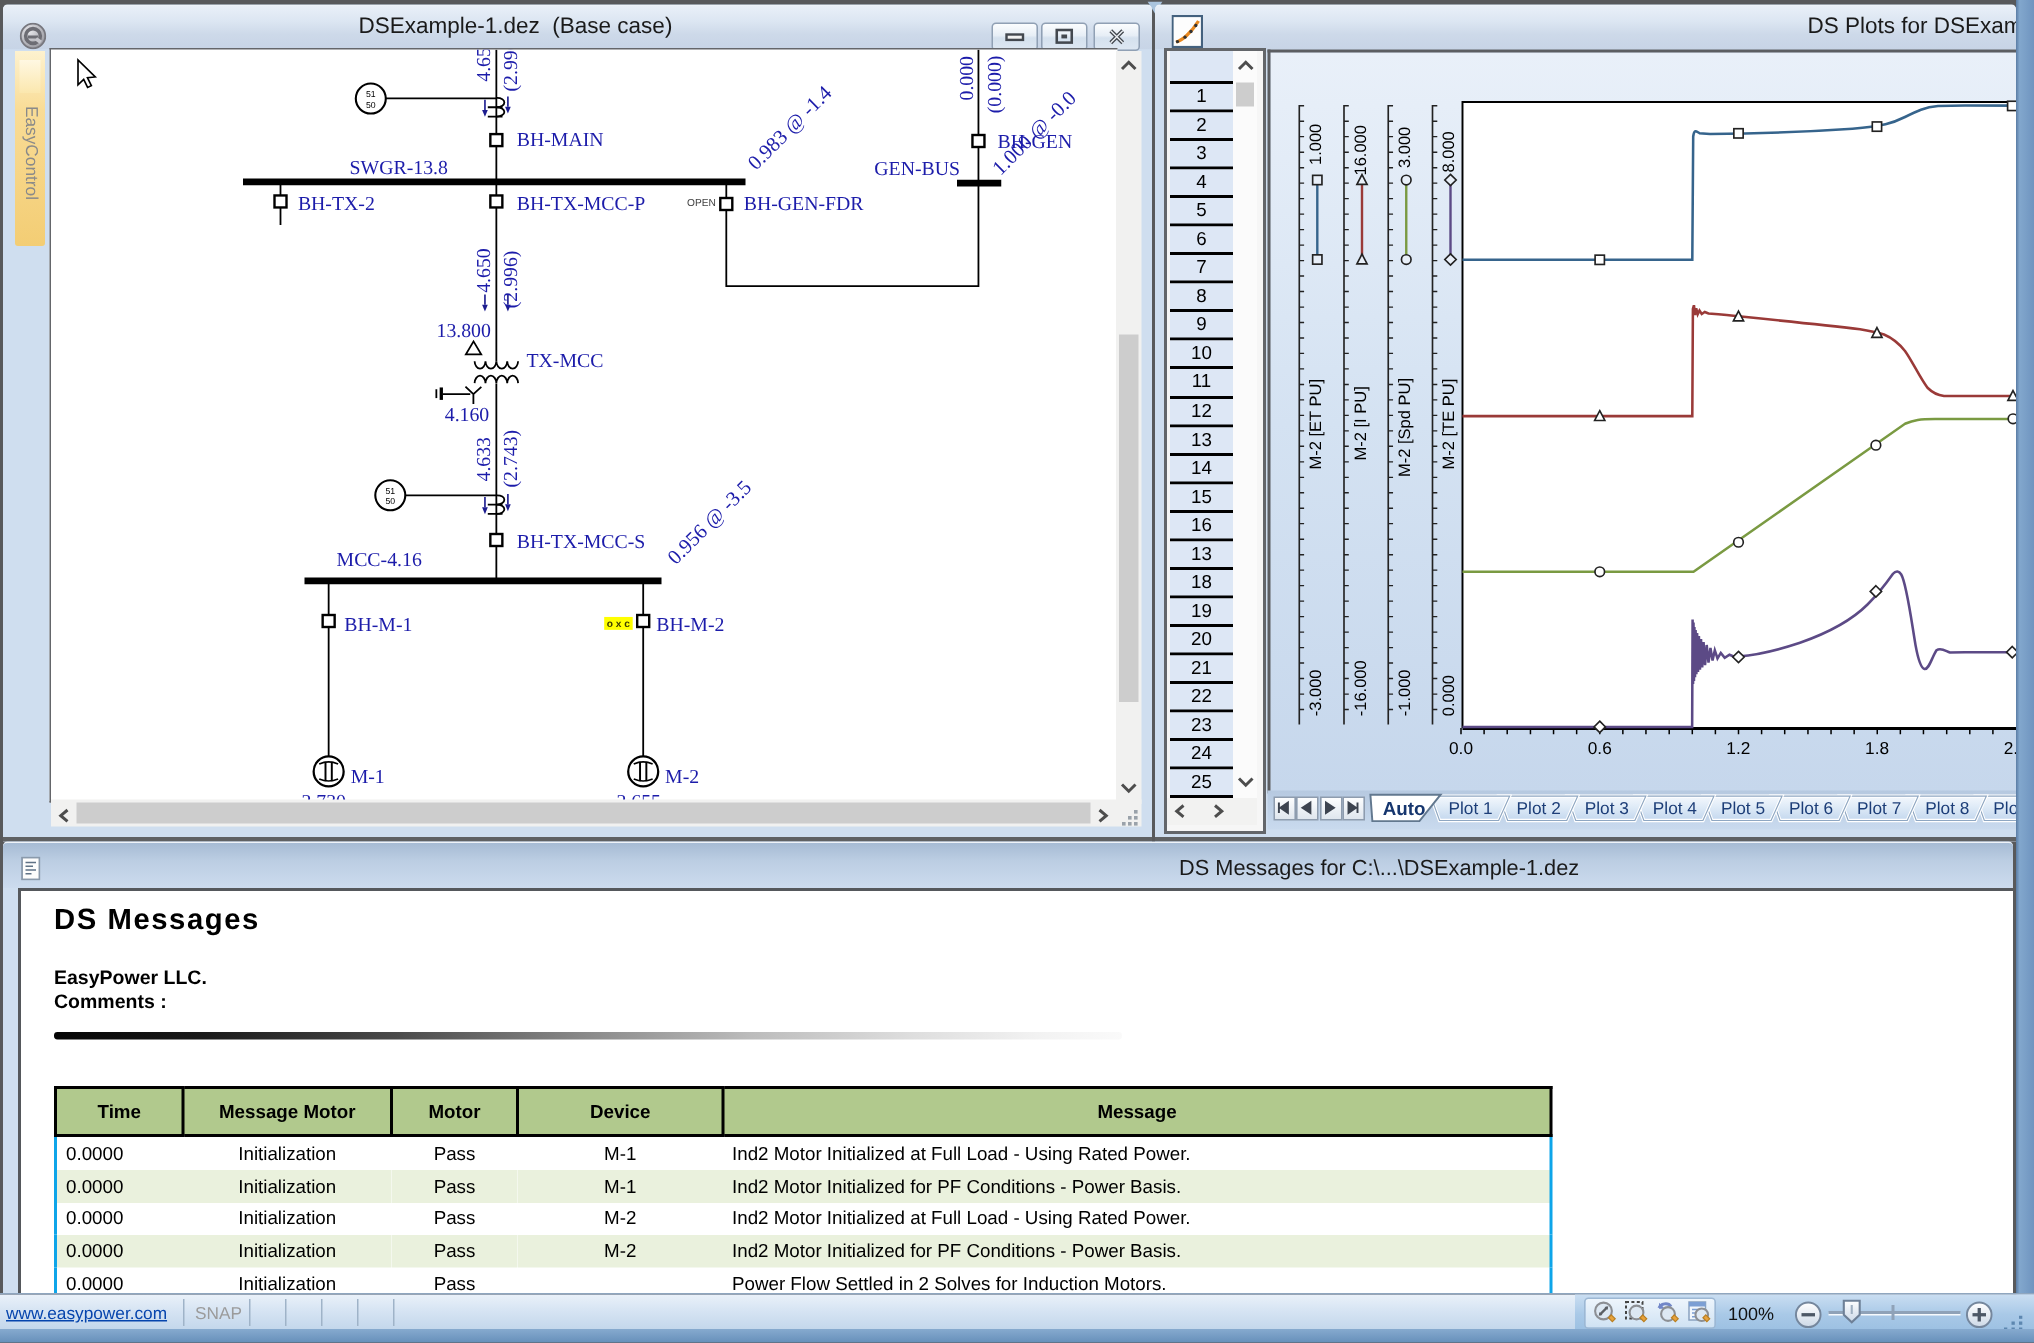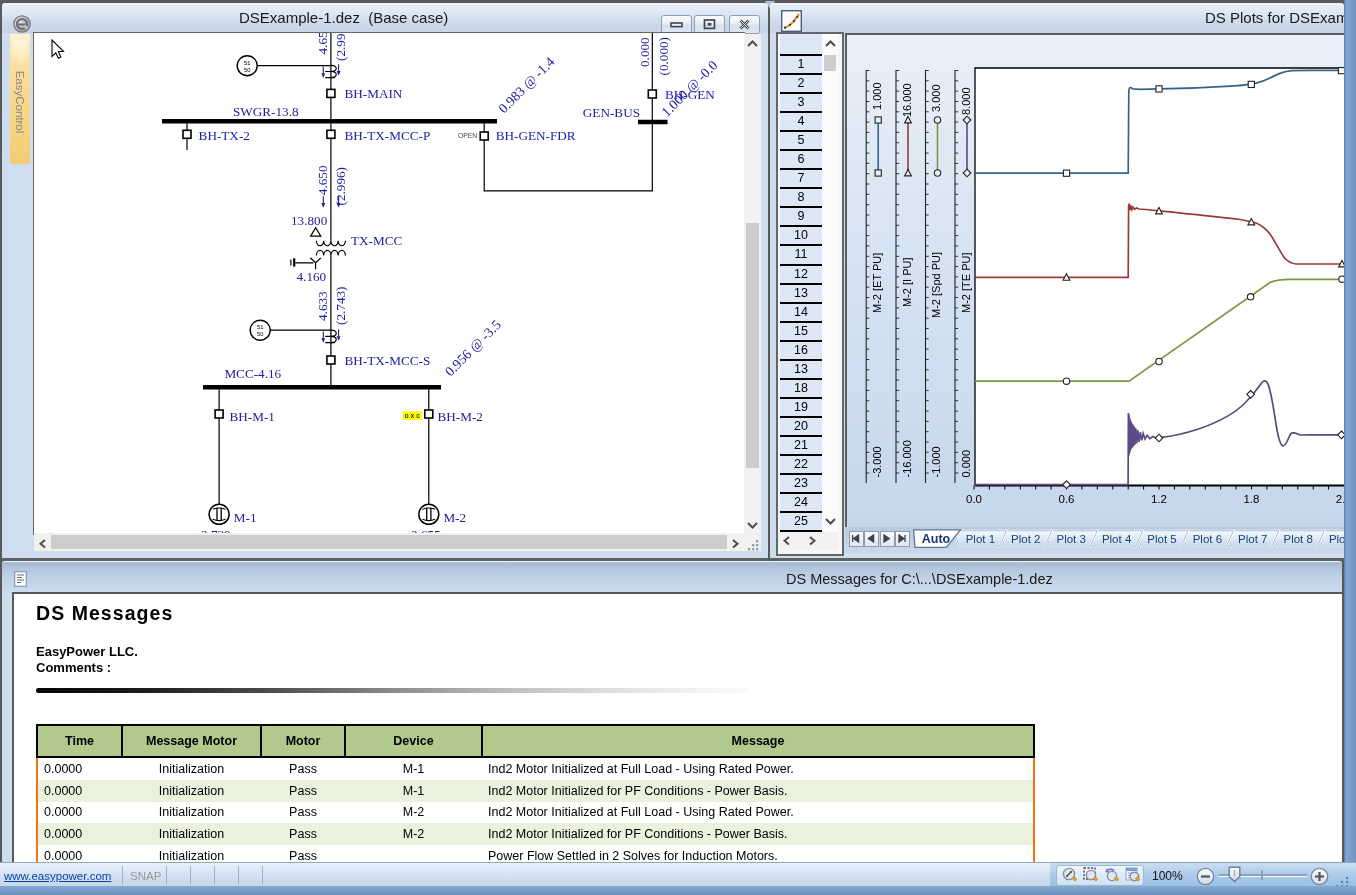--- a/index.html
+++ b/index.html
@@ -379,21 +379,21 @@
     <rect x="0.7" y="0.7" width="11.6" height="14.6" fill="#fdfdfd" stroke="#8a9aac" stroke-width="1.2"></rect>
     <g stroke="#5f7286" stroke-width="1">
           <path d="M3 4 h7 M3 6.5 h5 M3 9 h7 M3 11.5 h4"></path>
         </g>
   </svg>
   <div class="abs" id="msgcontent" style="left:10px;top:31px;width:1330px;height:270px;background:#fff;border-top:2px solid #55585c;border-left:2px solid #55585c;overflow:hidden;">
         <div class="abs" style="left:22px;top:8px;font-size:19.5px;font-weight:bold;letter-spacing:1.05px;color:#000;">DS Messages</div>
         <div class="abs" style="left:22px;top:50px;font-size:13px;font-weight:bold;color:#000;">EasyPower LLC.</div>
         <div class="abs" style="left:22px;top:66px;font-size:13px;font-weight:bold;color:#000;">Comments :</div>
         <div class="abs" style="left:22px;top:94px;width:712px;height:4.6px;border-radius:2.3px;background:linear-gradient(90deg,#050505 0%,#1a1a1a 14%,#4a4a4a 32%,#8a8a8a 50%,#bbb 65%,#ddd 80%,#f2f2f2 92%,#fafafa 100%);"></div>
-        <table class="msg abs" style="left:22px;top:130px;border:2px solid #f97316;">
+        <table class="msg abs" style="left:22px;top:130px;border:2px solid #0ea5e9;">
           <colgroup>
             <col style="width:85px;">
             <col style="width:139px;">
             <col style="width:84px;">
             <col style="width:137px;">
             <col style="width:552px;">
           </colgroup>
           <tbody>
             <tr>
               <th>Time</th>

